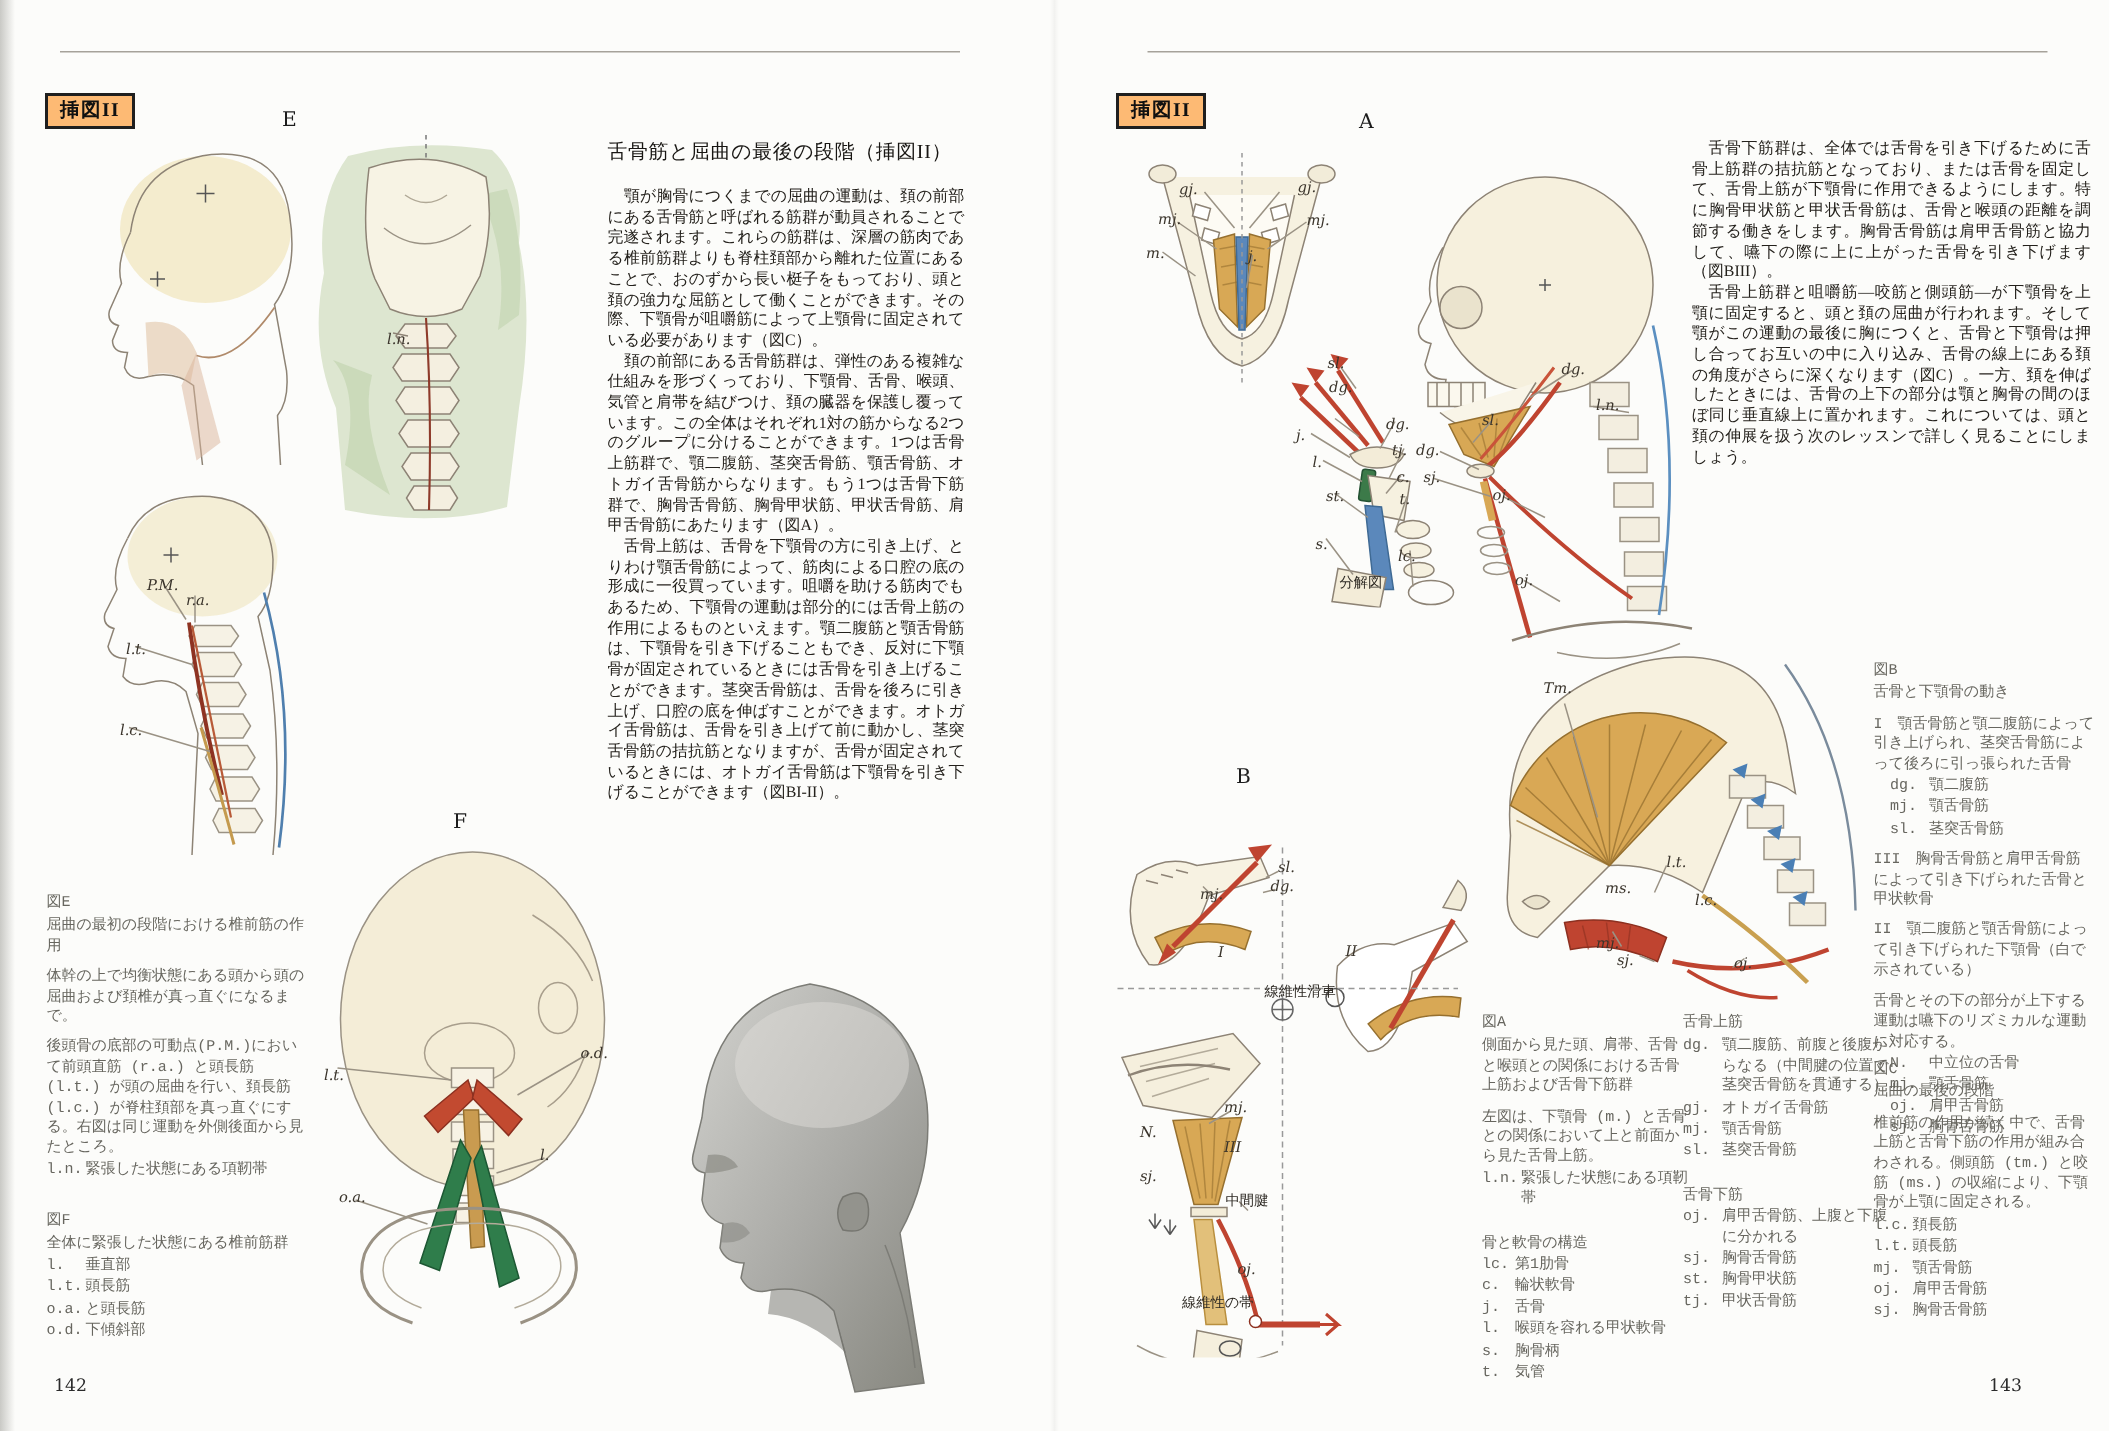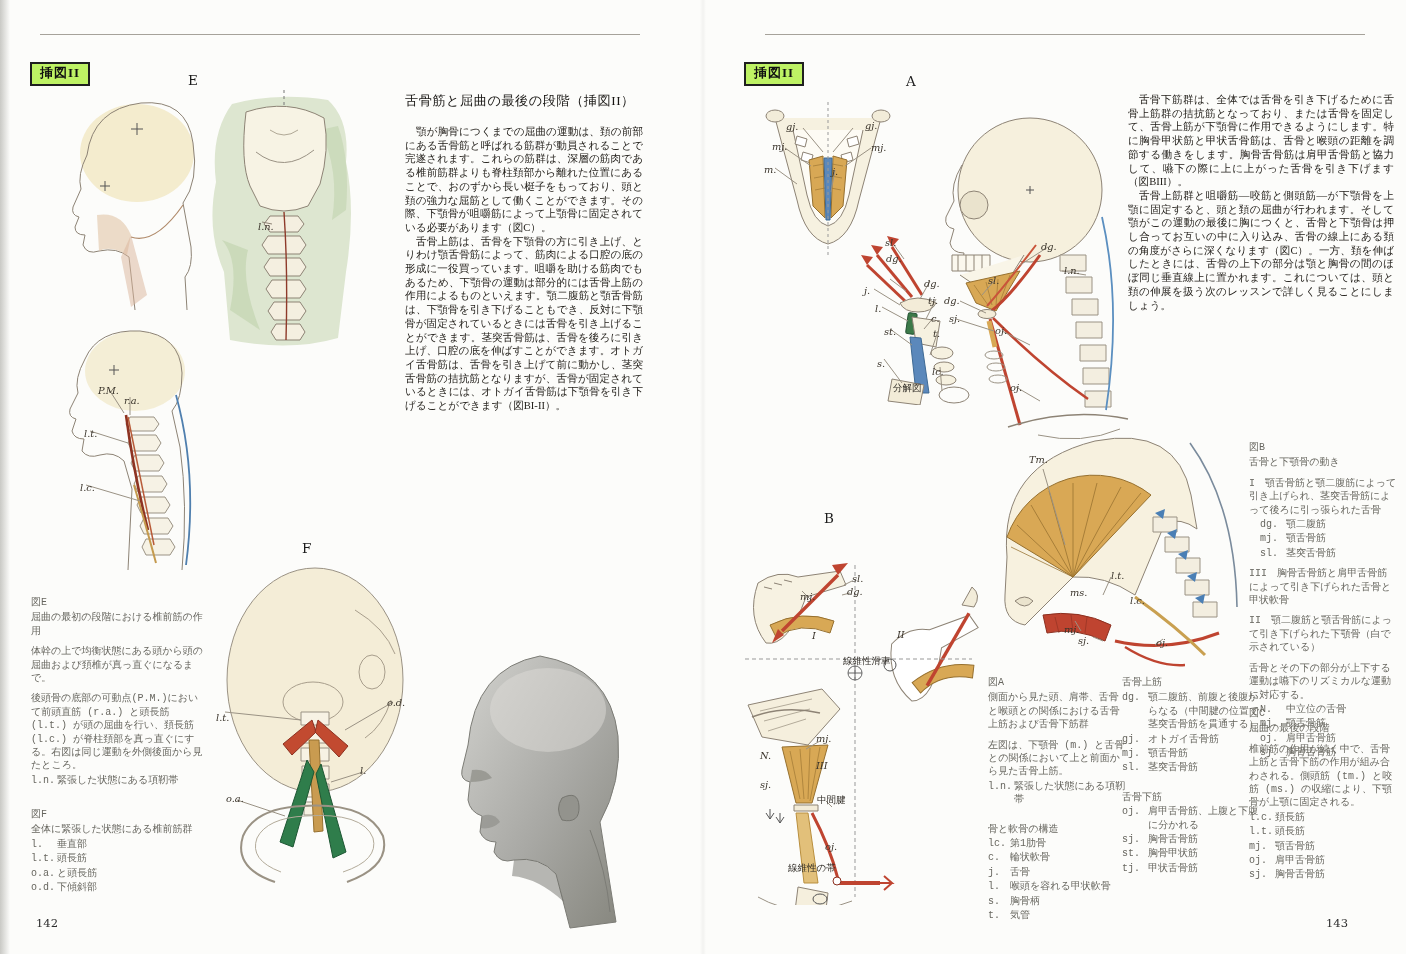--- a/index.html
+++ b/index.html
@@ -5,21 +5,21 @@
   *{margin:0;padding:0;box-sizing:border-box}
   html,body{background:#e9e9e7}
   .spread{position:relative;width:1406px;height:954px;background:#fcfcfa;overflow:hidden;
           font-family:"Liberation Serif",serif;color:#26231e}
   .edge{position:absolute;left:0;top:0;width:10px;height:954px;
         background:linear-gradient(90deg,#c9c9c5,rgba(201,201,197,0));pointer-events:none}
   .gutter{position:absolute;left:700px;top:0;width:6px;height:954px;
         background:linear-gradient(90deg,rgba(0,0,0,0),rgba(0,0,0,.04),rgba(0,0,0,0));pointer-events:none}
   .rule{position:absolute;height:1px;background:#a6a29a}
   .plate-box{position:absolute;border:2px solid #1f1f1f;padding:2px 8px 3px;font-size:13px;
-             font-weight:bold;color:#111;letter-spacing:1px;background:#bef264;line-height:1.15}
+             font-weight:bold;color:#111;letter-spacing:1px;background:#fdba74;line-height:1.15}
   .fig-letter{position:absolute;font-size:13.5px;color:#1c1c1c;font-family:"DejaVu Serif",serif}
   .article{position:absolute;text-align:justify}
   .article h2{font-size:13.2px;font-weight:normal;letter-spacing:.5px;margin-bottom:15px;color:#181613}
   .article p{font-size:10.6px;line-height:13.7px;text-indent:11px;color:#24211c}
   .caption{position:absolute;font-family:Liberation Mono, monospace;color:#67665f;
            font-size:10px;line-height:13.4px}
   .cap-head{margin-bottom:2px}
   .blk{margin-top:7px}
   .cap-row{display:flex;margin-top:1px}
   .cap-row.ind{margin-left:11px}
@@ -47,20 +47,21 @@
 
   <div class="fig-letter" style="left:188px;top:72px">E</div>
   <div class="fig-letter" style="left:302px;top:540px">F</div>
   <div class="fig-letter" style="left:906px;top:73px">A</div>
   <div class="fig-letter" style="left:824px;top:510px">B</div>
   <div class="fig-letter" style="left:1140px;top:444px">C</div>
 
   <div class="article" style="left:405px;top:92px;width:238px">
     <h2>舌骨筋と屈曲の最後の段階（挿図II）</h2>
     <p>顎が胸骨につくまでの屈曲の運動は、頚の前部にある舌骨筋と呼ばれる筋群が動員されることで完遂されます。これらの筋群は、深層の筋肉である椎前筋群よりも脊柱頚部から離れた位置にあることで、おのずから長い梃子をもっており、頭と頚の強力な屈筋として働くことができます。その際、下顎骨が咀嚼筋によって上顎骨に固定されている必要があります（図C）。</p>
+    <p>頚の前部にある舌骨筋群は、弾性のある複雑な仕組みを形づくっており、下顎骨、舌骨、喉頭、気管と肩帯を結びつけ、頚の臓器を保護し覆っています。この全体はそれぞれ1対の筋からなる2つのグループに分けることができます。1つは舌骨上筋群で、顎二腹筋、茎突舌骨筋、顎舌骨筋、オトガイ舌骨筋からなります。もう1つは舌骨下筋群で、胸骨舌骨筋、胸骨甲状筋、甲状舌骨筋、肩甲舌骨筋にあたります（図A）。</p>
     <p>舌骨上筋は、舌骨を下顎骨の方に引き上げ、とりわけ顎舌骨筋によって、筋肉による口腔の底の形成に一役買っています。咀嚼を助ける筋肉でもあるため、下顎骨の運動は部分的には舌骨上筋の作用によるものといえます。顎二腹筋と顎舌骨筋は、下顎骨を引き下げることもでき、反対に下顎骨が固定されているときには舌骨を引き上げることができます。茎突舌骨筋は、舌骨を後ろに引き上げ、口腔の底を伸ばすことができます。オトガイ舌骨筋は、舌骨を引き上げて前に動かし、茎突舌骨筋の拮抗筋となりますが、舌骨が固定されているときには、オトガイ舌骨筋は下顎骨を引き下げることができます（図BI-II）。</p>
   </div>
 
   <div class="article" style="left:1128px;top:93px;width:266px">
     <p>舌骨下筋群は、全体では舌骨を引き下げるために舌骨上筋群の拮抗筋となっており、または舌骨を固定して、舌骨上筋が下顎骨に作用できるようにします。特に胸骨甲状筋と甲状舌骨筋は、舌骨と喉頭の距離を調節する働きをします。胸骨舌骨筋は肩甲舌骨筋と協力して、嚥下の際に上に上がった舌骨を引き下げます（図BIII）。</p>
     <p>舌骨上筋群と咀嚼筋―咬筋と側頭筋―が下顎骨を上顎に固定すると、頭と頚の屈曲が行われます。そして顎がこの運動の最後に胸につくと、舌骨と下顎骨は押し合ってお互いの中に入り込み、舌骨の線上にある頚の角度がさらに深くなります（図C）。一方、頚を伸ばしたときには、舌骨の上下の部分は顎と胸骨の間のほぼ同じ垂直線上に置かれます。これについては、頭と頚の伸展を扱う次のレッスンで詳しく見ることにしましょう。</p>
   </div>
 
   <svg class="figsvg" style="left:35px;top:95px" width="175" height="215" viewBox="0 0 175 215">
     <ellipse cx="102" cy="58" rx="57" ry="49" fill="#f1e7c3" opacity=".8"></ellipse>

